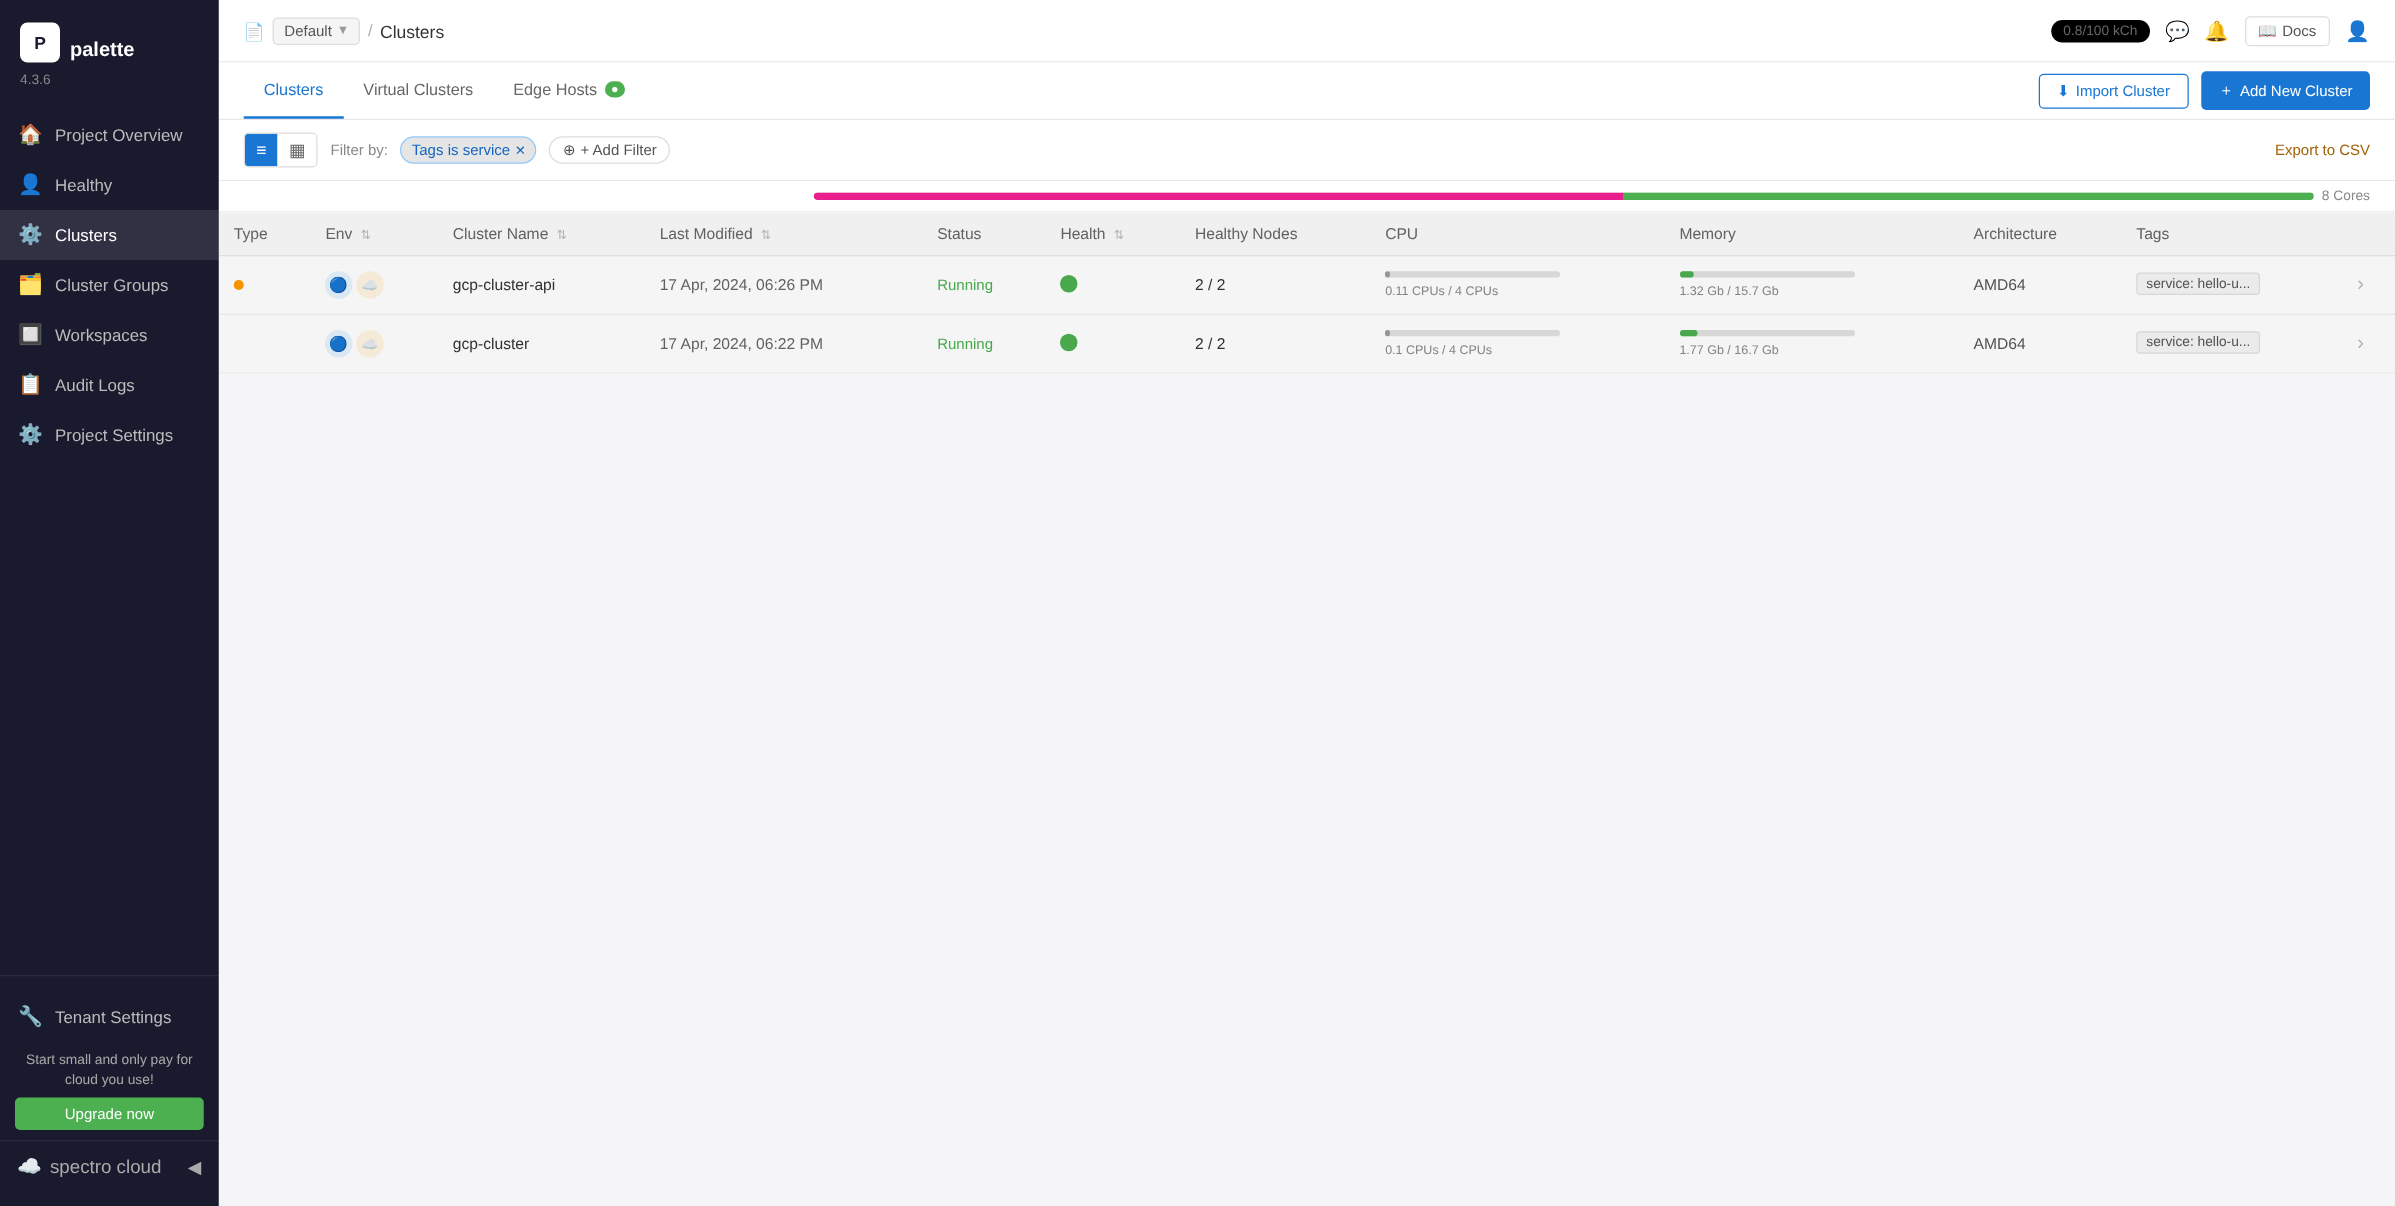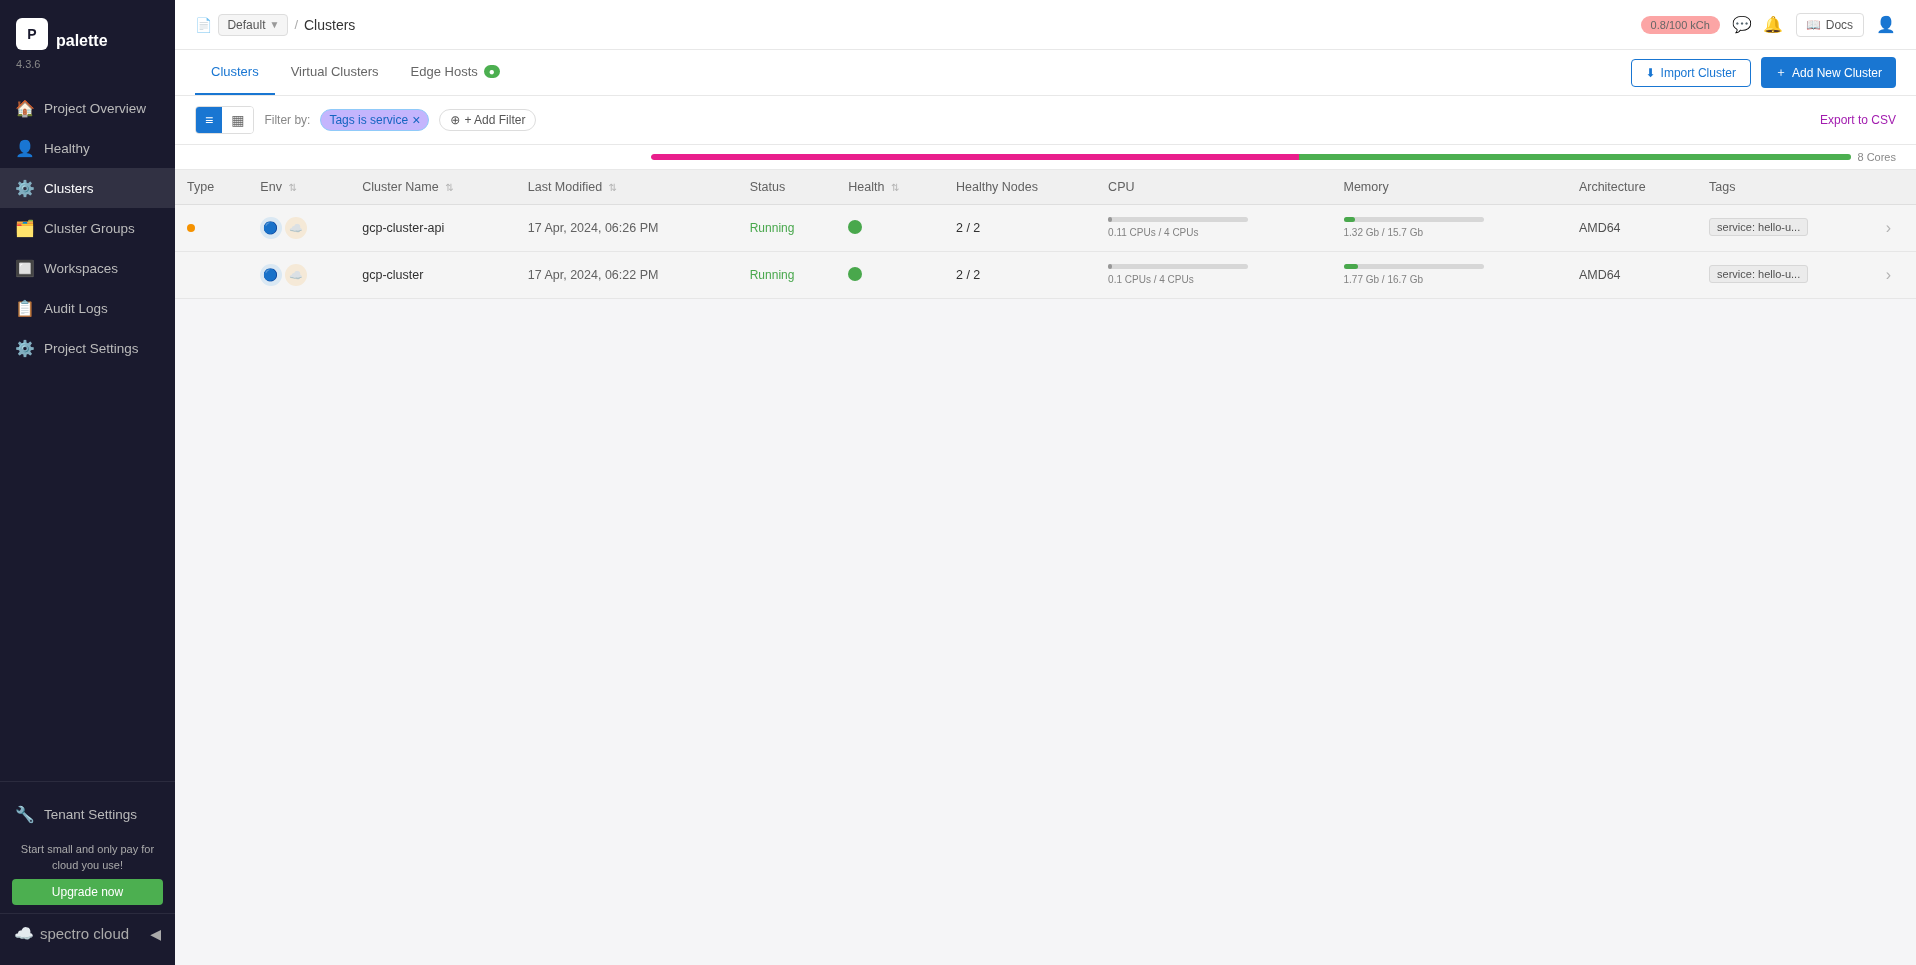--- a/index.html
+++ b/index.html
@@ -69,21 +69,21 @@
       gap: 10px;
     }
     .breadcrumb { display: flex; align-items: center; gap: 6px; font-size: 13px; color: #555; flex: 1; }
     .breadcrumb-workspace {
       background: #f5f5f5; border: 1px solid #ddd; border-radius: 4px;
       padding: 3px 8px; font-size: 12px; display: flex; align-items: center; gap: 4px; cursor: pointer;
     }
     .breadcrumb-sep { color: #aaa; }
     .breadcrumb-current { font-size: 14px; font-weight: 500; color: #333; }
     .topbar-actions { display: flex; align-items: center; gap: 12px; }
-    .topbar-usage { background: #fca5a5; border-radius: 12px; padding: 3px 10px; font-size: 11px; color: #666; }
+    .topbar-usage { background: #000000; border-radius: 12px; padding: 3px 10px; font-size: 11px; color: #666; }
     .topbar-icon { color: #666; cursor: pointer; font-size: 16px; }
     .docs-btn {
       background: #fff; border: 1px solid #ddd; border-radius: 4px;
       padding: 4px 10px; font-size: 12px; color: #555; cursor: pointer; display: flex; align-items: center; gap: 4px;
     }
 
     
     .tabs-bar {
       background: #fff; border-bottom: 1px solid #e8e8e8;
       display: flex; align-items: center; justify-content: space-between;
@@ -117,30 +117,30 @@
       display: flex; align-items: center; justify-content: space-between;
     }
     .filter-left { display: flex; align-items: center; gap: 10px; }
     .view-toggle { display: flex; border: 1px solid #ddd; border-radius: 4px; overflow: hidden; }
     .view-btn {
       padding: 5px 9px; background: #fff; border: none; cursor: pointer; color: #666; font-size: 14px;
     }
     .view-btn.active { background: #1976d2; color: #fff; }
     .filter-label { font-size: 12px; color: #888; }
     .filter-tag {
-      background: #c4b5fd; border: 1px solid #90caf9; border-radius: 12px;
+      background: #e5e5e5; border: 1px solid #90caf9; border-radius: 12px;
       padding: 3px 8px; font-size: 12px; color: #1565c0; display: flex; align-items: center; gap: 4px;
     }
     .filter-tag-close { cursor: pointer; color: #1565c0; font-size: 14px; line-height: 1; }
     .add-filter-btn {
       background: #fff; border: 1px solid #ddd; border-radius: 12px;
       padding: 3px 10px; font-size: 12px; color: #555; cursor: pointer;
       display: flex; align-items: center; gap: 4px;
     }
-    .export-csv { font-size: 12px; color: #a21caf; cursor: pointer; }
+    .export-csv { font-size: 12px; color: #a16207; cursor: pointer; }
 
     
     .resource-bar {
       background: #fff; padding: 6px 20px;
       display: flex; align-items: center; justify-content: flex-end; gap: 6px;
       border-bottom: 1px solid #e8e8e8;
     }
     .resource-bar-track {
       flex: 1; height: 6px; border-radius: 3px; background: #e0e0e0;
       display: flex; overflow: hidden; max-width: 1200px;

